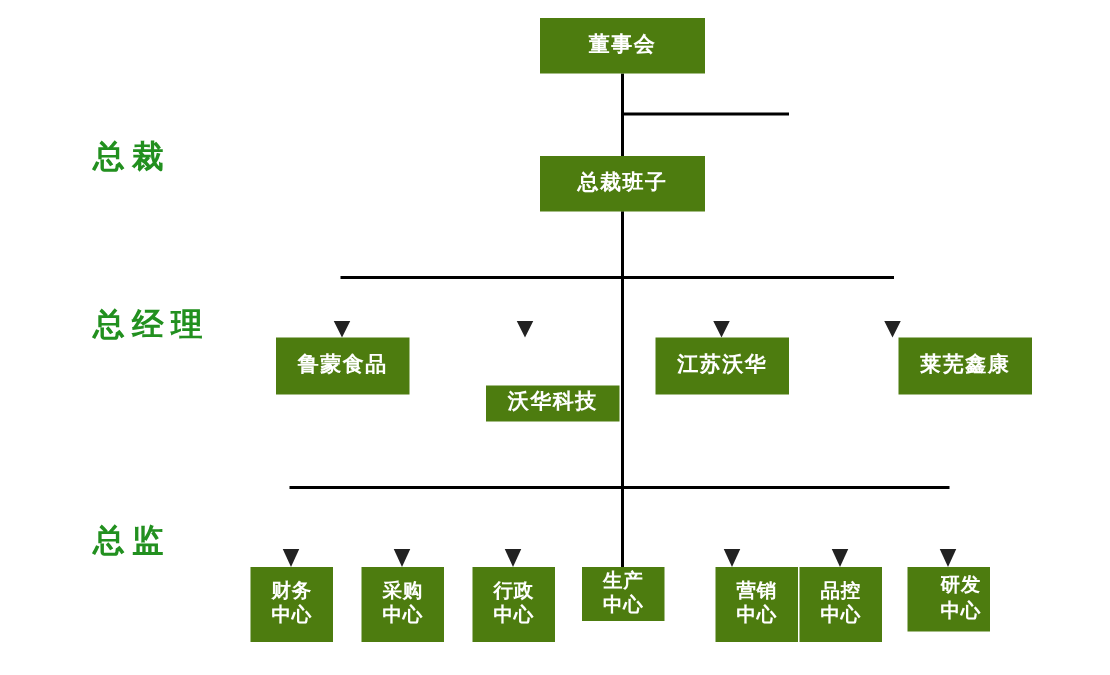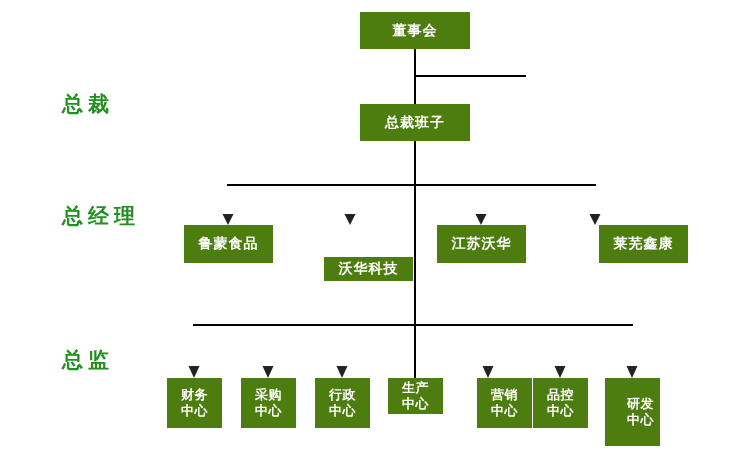--- a/index.html
+++ b/index.html
@@ -168,20 +168,20 @@
         <span>营销</span>
         <span>中心</span>
       </div>
   </div>
   <div class="node two-line" style="left:533px; top:378px; width:55px; height:50px;">
     <div>
         <span>品控</span>
         <span>中心</span>
       </div>
   </div>
-  <div class="node two-line" style="left:605px; top:378px; width:55px; height:68px;padding-left:16px;">
+  <div class="node two-line" style="left:605px; top:378px; width:55px; height:43px;padding-left:16px;">
     <div>
         <span>研发</span>
         <span>中心</span>
       </div>
   </div>
 
 </div>
 
 </body></html>

